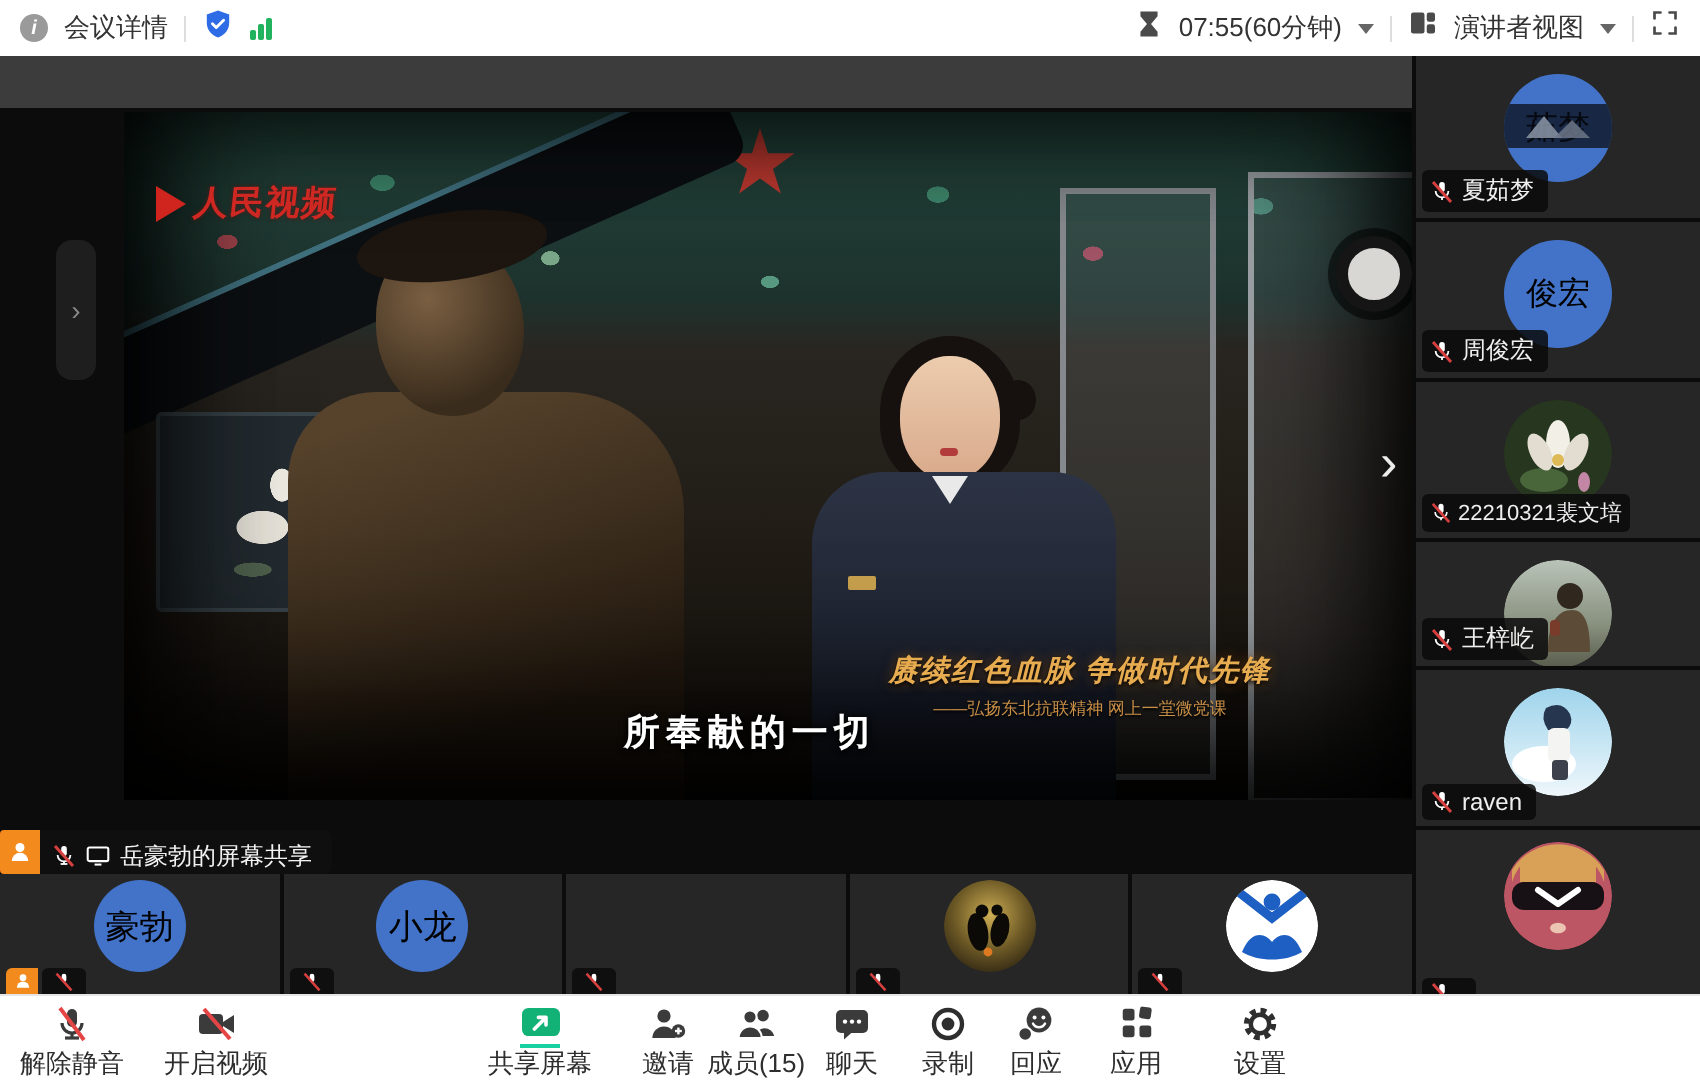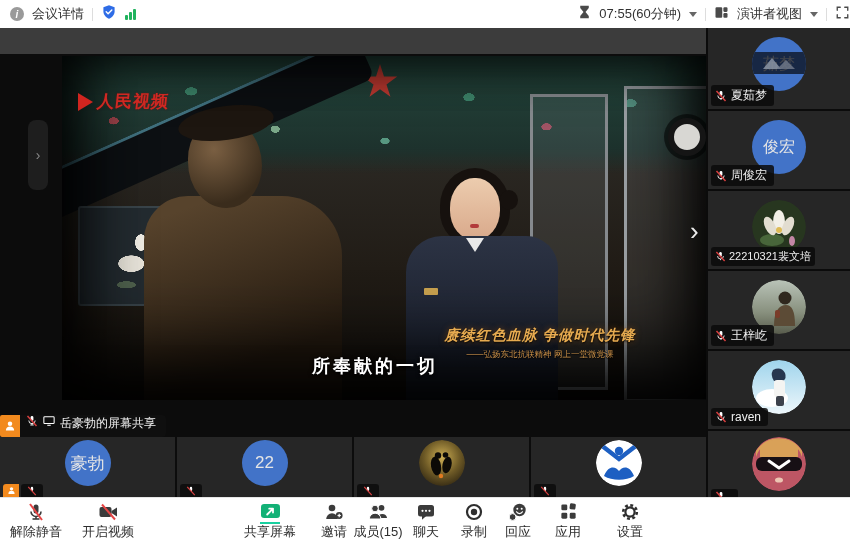--- a/index.html
+++ b/index.html
@@ -4,21 +4,21 @@
 <style>
   html,body{margin:0;padding:0;}
   body{width:850px;height:540px;position:relative;background:#000;overflow:hidden;
        font-family:"Liberation Sans","DejaVu Sans",sans-serif;-webkit-font-smoothing:antialiased;}
 
   
   .topbar{position:absolute;left:0;top:0;width:850px;height:28px;background:#fff;
           display:flex;align-items:center;justify-content:space-between;z-index:30;}
   .tb-left,.tb-right{display:flex;align-items:center;gap:8px;}
   .tb-left{padding-left:10px;}
-  .tb-right{}
+  .tb-right{padding-right:10px;}
   .tb-text{font-size:13px;color:#333;}
   .vdiv{width:1px;height:13px;background:#ddd;display:inline-block;}
   .info-ic{width:14px;height:14px;border-radius:50%;background:#9a9a9a;color:#fff;
            font-size:10px;font-weight:bold;display:flex;align-items:center;justify-content:center;font-style:italic;}
   .signal{display:flex;align-items:flex-end;height:12px;gap:1px;}
   .signal i{display:block;width:3px;background:#21b35e;border-radius:1px;}
   .signal i:nth-child(1){height:5px;}.signal i:nth-child(2){height:8px;}.signal i:nth-child(3){height:11px;}
   .caret-down{width:0;height:0;border-left:4px solid transparent;border-right:4px solid transparent;
               border-top:5px solid #666;display:inline-block;}
 
@@ -94,29 +94,29 @@
   .next-arrow{position:absolute;left:690px;top:190px;color:#fff;font-size:26px;line-height:26px;opacity:.92;z-index:12;}
 
   
   .chatbar{position:absolute;left:48px;top:371px;width:380px;height:23px;background:rgba(42,42,42,.94);
           border-radius:4px;display:flex;align-items:center;padding:0 12px;z-index:14;}
   .chat-placeholder{color:#9c9c9c;font-size:13px;margin-left:42px;}
   .chat-div{width:1px;height:13px;background:#5a5a5a;margin-left:auto;}
   .chat-collapse{color:#b5b5b5;font-size:14px;margin:0 40px 0 26px;}
   .sharebanner{position:absolute;left:0;top:387px;height:22px;display:flex;align-items:stretch;z-index:15;}
   .sb-ico{width:20px;background:#f28a1e;display:flex;align-items:center;justify-content:center;border-radius:2px 0 0 2px;}
-  .sb-body{display:flex;align-items:flex-start;gap:5px;background:rgba(16,16,16,.9);padding:0 10px 0 6px;
+  .sb-body{display:flex;align-items:flex-end;gap:5px;background:rgba(16,16,16,.9);padding:0 10px 0 6px;
           border-radius:0 4px 4px 0;color:#f2f2f2;font-size:12px;}
 
   
   .filmstrip{position:absolute;left:0;top:409px;width:706px;height:60px;display:flex;gap:2px;z-index:13;}
   .fs-tile{flex:1;position:relative;background:#262626;overflow:hidden;}
   .fs-av{position:absolute;left:50%;top:3px;transform:translateX(-50%);width:46px;height:46px;border-radius:50%;overflow:hidden;}
   .initials{width:100%;height:100%;display:flex;align-items:center;justify-content:center;
-            background:#4273c8;color:#e5e5e5;}
+            background:#4273c8;color:#000000;}
   .fs-av .initials{font-size:17px;}
   .fs-label{position:absolute;left:3px;bottom:0;height:13px;background:rgba(12,12,12,.85);border-radius:3px 3px 0 0;
             display:flex;align-items:center;padding:0 6px;gap:4px;}
   .fs-share{position:absolute;left:3px;bottom:0;width:16px;height:13px;background:#f28a1e;border-radius:3px 0 0 0;
             display:flex;align-items:center;justify-content:center;}
   .fs-label.shifted{left:21px;}
 
   
   .sidebar{position:absolute;left:708px;top:0;width:142px;height:469px;display:flex;flex-direction:column;gap:2px;}
   .sb-tile{position:relative;background:#262626;overflow:hidden;}
@@ -273,22 +273,30 @@
         </span>
         <span class="fs-label shifted">
           <svg width="10" height="10" viewBox="0 0 12 12">
               <rect x="4.6" y="1" width="2.8" height="5" rx="1.4" fill="#fff"></rect>
               <line x1="1.5" y1="1" x2="10.5" y2="11" stroke="#d84040" stroke-width="1.5"></line>
             </svg>
         </span>
       </div>
       <div class="fs-tile">
         <div class="fs-av">
-            <div class="initials">22</div>
+            <div class="initials">小龙</div>
           </div>
+        <span class="fs-label">
+          <svg width="10" height="10" viewBox="0 0 12 12">
+              <rect x="4.6" y="1" width="2.8" height="5" rx="1.4" fill="#fff"></rect>
+              <line x1="1.5" y1="1" x2="10.5" y2="11" stroke="#d84040" stroke-width="1.5"></line>
+            </svg>
+        </span>
+      </div>
+      <div class="fs-tile">
         <span class="fs-label">
           <svg width="10" height="10" viewBox="0 0 12 12">
               <rect x="4.6" y="1" width="2.8" height="5" rx="1.4" fill="#fff"></rect>
               <line x1="1.5" y1="1" x2="10.5" y2="11" stroke="#d84040" stroke-width="1.5"></line>
             </svg>
         </span>
       </div>
       <div class="fs-tile">
         <div class="fs-av">
           <svg width="46" height="46" viewBox="0 0 46 46">
@@ -387,21 +395,21 @@
         <svg width="11" height="11" viewBox="0 0 12 12">
             <rect x="4.6" y="1" width="2.8" height="5" rx="1.4" fill="#fff"></rect>
             <path d="M2.8 5.5 a3.2 3.2 0 0 0 6.4 0" stroke="#fff" stroke-width=".9" fill="none"></path>
             <line x1="6" y1="8.7" x2="6" y2="10" stroke="#fff" stroke-width=".9"></line>
             <line x1="1.5" y1="1" x2="10.5" y2="11" stroke="#d84040" stroke-width="1.5"></line>
           </svg>
         <span>22210321裴文培</span>
       </span>
     </div>
 
-    <div class="sb-tile" style="height:78px;">
+    <div class="sb-tile" style="height:62px;">
       <div class="sb-av">
         <svg width="54" height="54" viewBox="0 0 54 54">
             <defs>
               <linearGradient id="wz" x1="0" y1="0" x2="0" y2="1">
                 <stop offset="0%" stop-color="#b9c3b8"></stop>
                 <stop offset="60%" stop-color="#88907e"></stop>
                 <stop offset="100%" stop-color="#585c4c"></stop>
               </linearGradient>
             </defs>
             <circle cx="27" cy="27" r="27" fill="url(#wz)"></circle>

